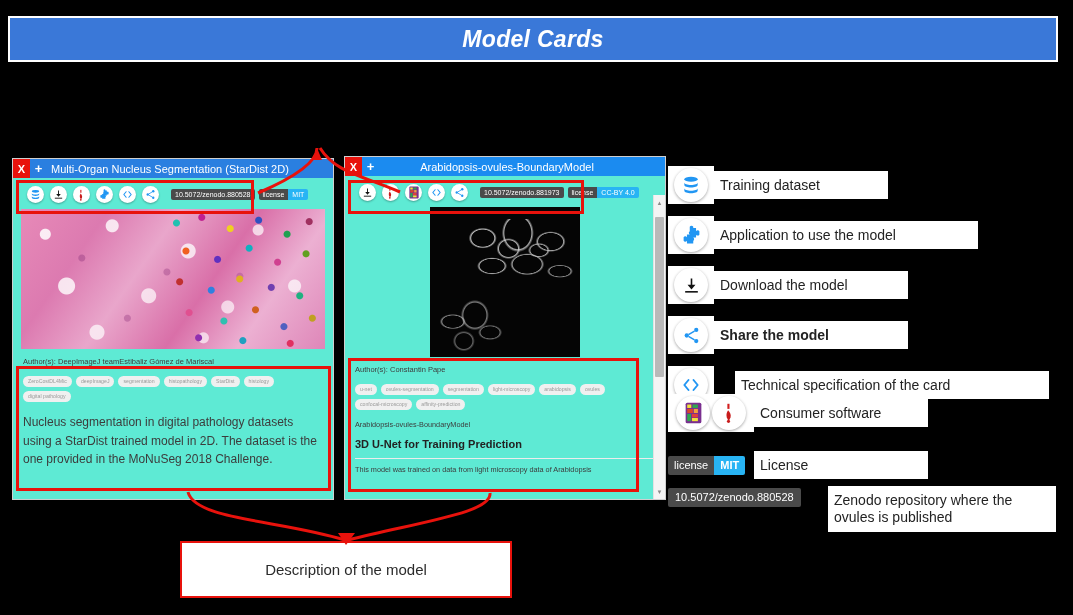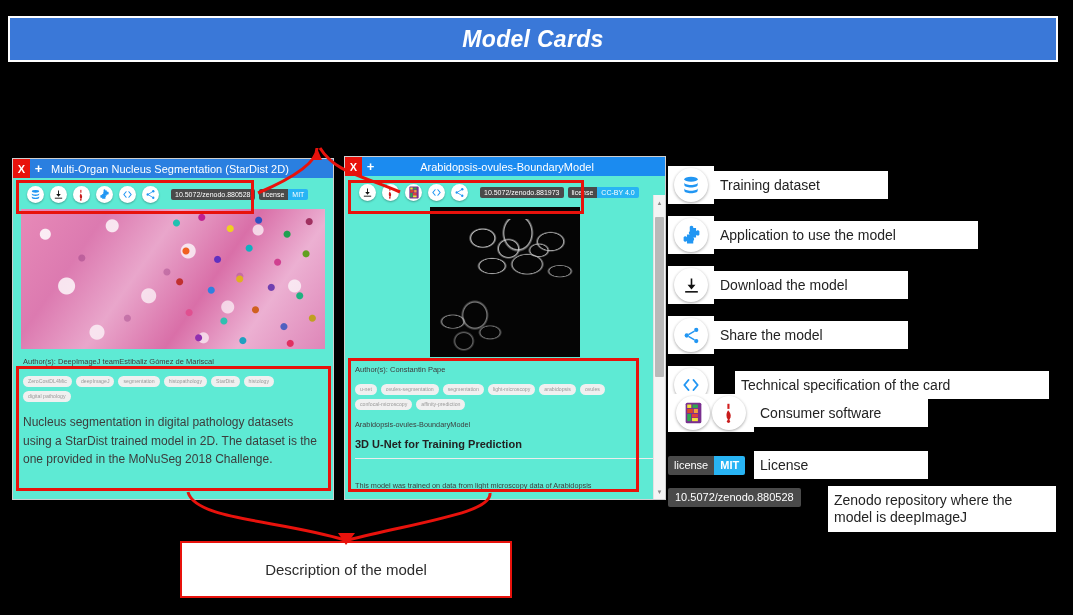--- a/index.html
+++ b/index.html
@@ -161,21 +161,21 @@
   .authors{font-size:7.5px;color:#3c3c3c;}
   .tags{display:flex;flex-wrap:wrap;gap:4px;margin-top:9px;}
   .tag{
     background:#f0f0f0;color:#9a9a9a;border-radius:8px;
     padding:2px 5px;font-size:5.2px;white-space:nowrap;
   }
   .desc{margin-top:11px;font-size:12px;color:#3c3c3c;line-height:1.55;}
   .subtle-name{margin-top:10px;font-size:7.3px;color:#3c3c3c;}
   .big-head{margin-top:7px;font-size:11px;font-weight:bold;color:#222;}
   .hr{border-top:1px solid #ececec;margin-top:6px;}
-  .desc2{margin-top:22px;font-size:7.3px;color:#3c3c3c;}
+  .desc2{margin-top:6px;font-size:7.3px;color:#3c3c3c;}
 
   
   .scroll{
     position:absolute;right:0;top:19px;bottom:0;width:11px;background:#f4f4f4;
     border-left:1px solid #e2e2e2;
   }
   .scroll .thumb{position:absolute;left:1px;top:22px;width:9px;height:160px;background:#b9b9b9;border-radius:1px;}
   .scroll .arr{position:absolute;left:0;width:11px;height:11px;color:#8a8a8a;font-size:6px;
     display:flex;align-items:center;justify-content:center;}
   .scroll .arr.up{top:2px;}
@@ -456,21 +456,21 @@
       <div class="lbadge">
         <div class="lcircle">
           <svg width="19" height="19" viewBox="0 0 24 24" fill="#2196f3">
             <circle cx="18" cy="5" r="2.7"></circle>
               <circle cx="6" cy="12" r="2.7"></circle>
               <circle cx="18" cy="19" r="2.7"></circle>
             <path d="M8.2 10.8 15.8 6.4 M8.2 13.2 15.8 17.6" stroke="#2196f3" stroke-width="1.9"></path>
           </svg>
         </div>
       </div>
-      <div class="ltext" style="width:180px;">Share the model</div>
+      <div class="ltext" style="width:180px;font-weight:bold;">Share the model</div>
     </div>
 
     <div class="lrow" style="left:0;top:200px;gap:21px;">
       <div class="lbadge">
         <div class="lcircle">
           <svg width="20" height="20" viewBox="0 0 24 24" fill="none" stroke="#2196f3" stroke-width="2.3" stroke-linecap="round" stroke-linejoin="round">
             <polyline points="9,6 4,12 9,18"></polyline>
               <polyline points="15,6 20,12 15,18"></polyline>
           </svg>
         </div>
@@ -510,17 +510,17 @@
           <span class="br">MIT</span>
         </div>
       </div>
       <div class="ltext" style="width:160px;">License</div>
     </div>
 
     <div class="lrow" style="left:0;top:320px;align-items:flex-start;">
       <div class="lbadge lbadge-lic" style="width:160px;justify-content:flex-start;padding-top:2px;">
         <span class="badge-doi">10.5072/zenodo.880528</span>
       </div>
-      <div class="ltext two">Zenodo repository where the model is deepImageJ</div>
+      <div class="ltext two">Zenodo repository where the ovules is published</div>
     </div>
 
   </div>
 </div>
 
 </body></html>

